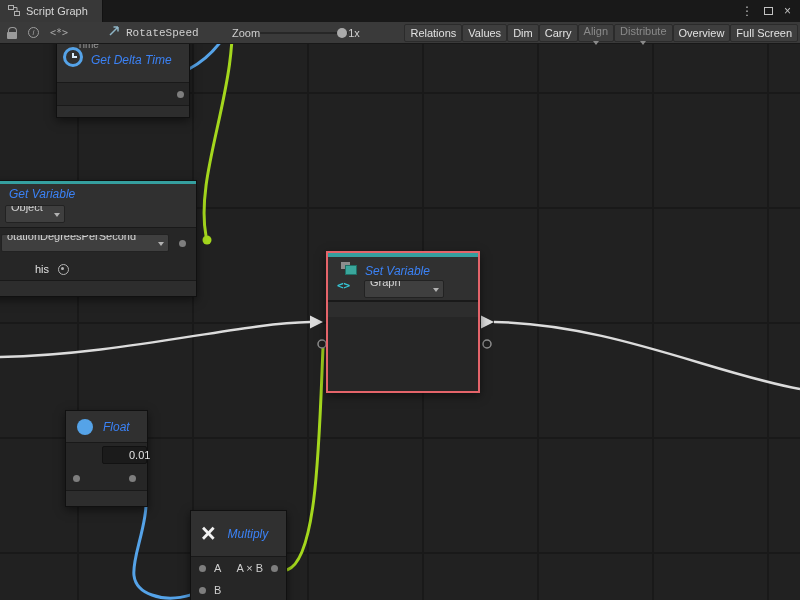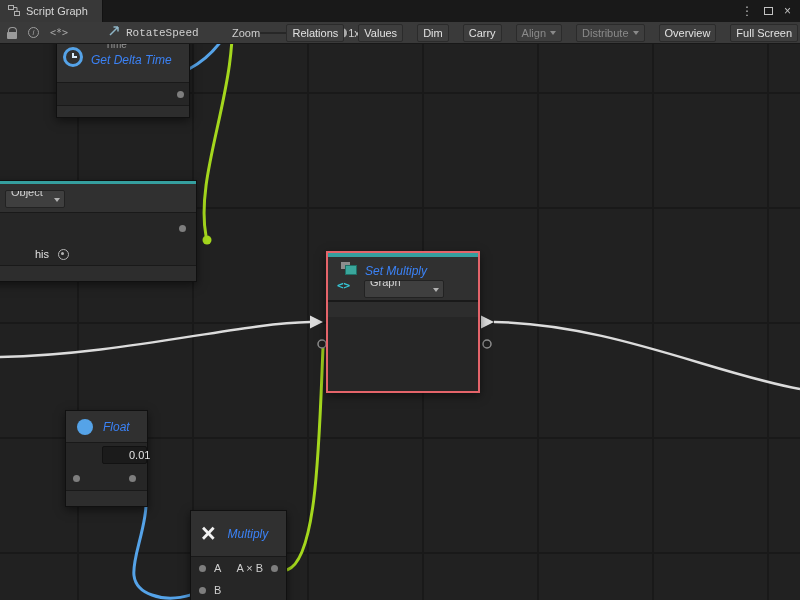--- a/index.html
+++ b/index.html
@@ -11,23 +11,23 @@
   .tab{display:flex;align-items:center;gap:6px;background:#383838;padding:0 14px 0 8px;font-size:11px;color:#d6d6d6;border-right:1px solid #121212;}
   .win-controls{margin-left:auto;display:flex;align-items:center;gap:11px;padding-right:9px;color:#c2c2c2;font-size:12px;}
   .maximize-box{width:9px;height:8px;border:1px solid #c2c2c2;display:inline-block;}
 
   
   .toolbar{position:absolute;top:22px;left:0;width:800px;height:22px;background:#3a3a3a;border-bottom:1px solid #181818;font-size:11px;color:#dedede;z-index:10;}
   .tb-group{position:absolute;top:0;height:21px;display:flex;align-items:center;}
   .tb-left{left:7px;gap:11px;}
   .tb-graph{left:108px;gap:6px;color:#cfcfcf;font-family:Liberation Mono, monospace;}
   .tb-zoom{left:232px;color:#cfcfcf;}
-  .tb-buttons{right:0;gap:14px;padding-right:2px;margin-left:15px;}
+  .tb-buttons{right:0;gap:0;padding-right:2px;margin-left:15px;}
   .tb-btn{background:#3e3e3e;border:1px solid #2b2b2b;border-radius:2px;height:18px;display:flex;align-items:center;padding:0 5px;color:#e2e2e2;gap:4px;white-space:nowrap;}
-  .tb-btn.disabled{color:#8a8a8a;}
+  .tb-btn.disabled{color:#8a8a8a;flex-direction:column;}
   .caret-down{width:0;height:0;border-left:3px solid transparent;border-right:3px solid transparent;border-top:4px solid currentColor;display:inline-block;}
   .zoom-track{width:88px;height:2px;background:#272727;position:relative;}
   .zoom-handle{position:absolute;right:1px;top:-4px;width:10px;height:10px;border-radius:50%;background:#ababab;}
   .lock-icon{position:relative;width:10px;height:7px;background:#9a9a9a;border-radius:1px;margin-top:5px;}
   .lock-icon::before{content:"";position:absolute;left:1px;top:-5px;width:7px;height:6px;border:1.5px solid #9a9a9a;border-bottom:none;border-radius:4px 4px 0 0;}
   .info-icon{width:11px;height:11px;border:1px solid #9d9d9d;border-radius:50%;font-size:8px;line-height:9px;text-align:center;color:#9d9d9d;font-style:italic;}
   .code-glyph{font-family:"DejaVu Sans Mono",monospace;font-size:10px;color:#a8a8a8;}
 
   
   .canvas{position:absolute;top:44px;left:0;width:800px;height:556px;overflow:hidden;background-color:#212121;
@@ -46,21 +46,21 @@
   .dot{width:7px;height:7px;border-radius:50%;background:#7e7e7e;display:inline-block;flex:none;}
   .dot.orange{background:#d9932f;}
   .dropdown{position:relative;height:18px;background:#3f3f3f;border:1px solid #222;border-radius:2px;display:flex;align-items:center;padding:0 15px 14px 5px;font-size:11px;color:#d4d4d4;white-space:nowrap;overflow:hidden;}
   .dropdown::after{content:"";position:absolute;right:4px;top:7px;border-left:3px solid transparent;border-right:3px solid transparent;border-top:4px solid #b2b2b2;}
   .target-icon{width:11px;height:11px;border:1.5px solid #b5b5b5;border-radius:50%;position:relative;margin-left:9px;flex:none;}
   .target-icon::after{content:"";position:absolute;left:2px;top:2px;width:3px;height:3px;border-radius:50%;background:#b5b5b5;}
 
   
   .gdt-header{position:relative;height:52px;background:#303030;border-bottom:1px solid #191919;}
   .gdt-icon{position:absolute;left:5px;top:15px;}
-  .gdt-cat{position:absolute;left:48px;top:8px;}
+  .gdt-cat{position:absolute;left:20px;top:8px;}
   .gdt-title{position:absolute;left:34px;top:22px;}
 
   
   .gv-header{background:#303030;border-bottom:1px solid #191919;padding:3px 0 4px;}
   .gv-title{margin-left:58px;line-height:15px;}
   .gv-dd{margin:3px 0 0 54px;width:60px;}
 
   
   .sv-header{position:relative;height:44px;background:#303030;border-bottom:1px solid #191919;}
   .sv-box1{position:absolute;left:13px;top:5px;width:9px;height:7px;background:#8d8d8d;}
@@ -192,41 +192,45 @@
     </div>
     <div class="n-row" style="height:22px;">
       <span class="dot" style="position:absolute;right:5px;top:8px;"></span>
     </div>
     <div class="n-footer" style="height:12px;"></div>
   </div>
 
   <div class="node" style="left:-50px;top:136px;width:247px;">
     <div class="n-stripe"></div>
     <div class="gv-header">
+      <div class="n-title gv-title">Get Variable</div>
       <div class="dropdown gv-dd">
           <span>Object</span>
         </div>
     </div>
     <div class="n-row" style="height:30px;">
+      <div class="dropdown" style="position:absolute;left:50px;top:6px;width:168px;">
+          <span>otationDegreesPerSecond</span>
+        </div>
       <span class="dot" style="position:absolute;right:10px;top:12px;"></span>
     </div>
     <div class="n-row" style="height:22px;">
       <span class="plabel" style="margin-left:84px;color:#e0e0e0;">his</span>
       <span class="target-icon"></span>
     </div>
     <div class="n-footer" style="height:16px;"></div>
   </div>
 
   <div class="node selected" style="left:326px;top:207px;width:154px;height:142px;">
     <div class="n-stripe" style="height:4px;"></div>
     <div class="sv-header">
       <span class="sv-box1"></span>
       <span class="sv-box2"></span>
       <span class="sv-code">&lt;&gt;</span>
-      <span class="n-title sv-title">Set Multiply</span>
+      <span class="n-title sv-title">Set Variable</span>
       <div class="dropdown sv-dd">
           <span>Graph</span>
         </div>
     </div>
     <div class="sv-footer"></div>
   </div>
 
   <div class="node" style="left:65px;top:366px;width:83px;">
     <div class="fl-header">
       <span class="float-icon"></span>

